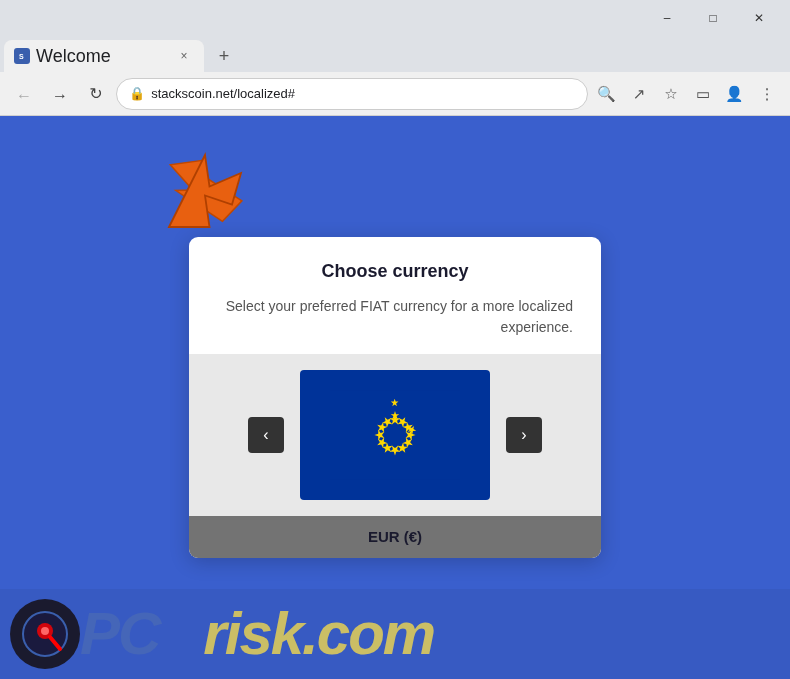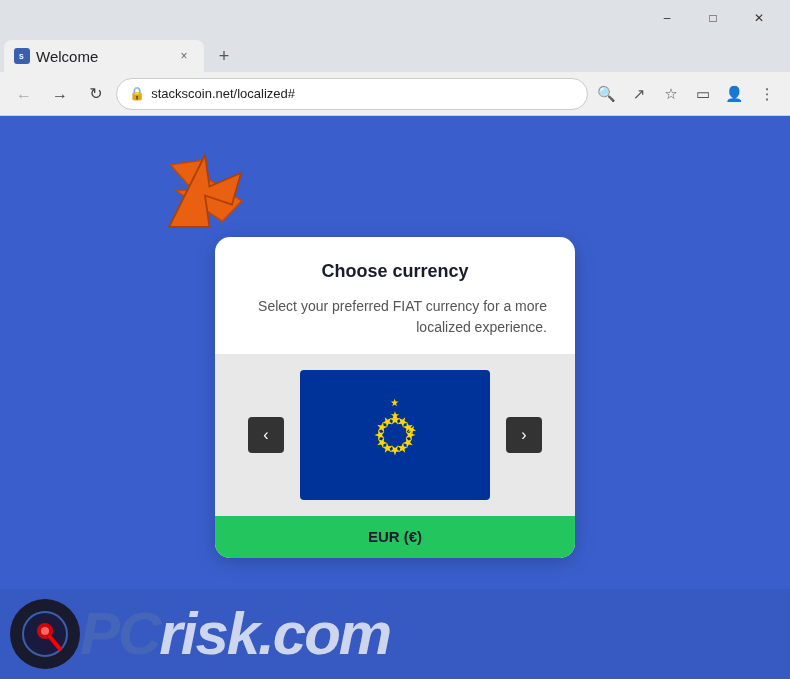--- a/index.html
+++ b/index.html
@@ -12,21 +12,21 @@
     .title-bar { height: 36px; background: #dee1e6; display: flex; align-items: center; padding: 0 8px; user-select: none; }
     .title-bar-left { display: flex; align-items: center; gap: 4px; }
     .window-controls-right { margin-left: auto; display: flex; gap: 0; }
     .win-btn { width: 46px; height: 32px; display: flex; align-items: center; justify-content: center; cursor: pointer; font-size: 12px; color: #333; background: transparent; border: none; }
 
     
     .tab-bar { height: 36px; background: #dee1e6; display: flex; align-items: flex-end; padding: 0 4px; }
     .tab { height: 32px; min-width: 200px; max-width: 240px; background: #f0f0f0; border-radius: 8px 8px 0 0; display: flex; align-items: center; padding: 0 10px; gap: 6px; cursor: pointer; border: none; }
     .tab-favicon { width: 16px; height: 16px; background: #3a5fad; border-radius: 3px; display: flex; align-items: center; justify-content: center; flex-shrink: 0; }
     .tab-favicon svg { width: 12px; height: 12px; }
-    .tab-title { font-size: 15px; color: #202124; flex: 1; white-space: nowrap; overflow: hidden; text-overflow: ellipsis; }
+    .tab-title { font-size: 18px; color: #202124; flex: 1; white-space: nowrap; overflow: hidden; text-overflow: ellipsis; }
     .tab-close { width: 20px; height: 20px; border-radius: 50%; display: flex; align-items: center; justify-content: center; cursor: pointer; font-size: 12px; color: #666; flex-shrink: 0; }
     .tab-new { width: 32px; height: 32px; display: flex; align-items: center; justify-content: center; cursor: pointer; color: #555; font-size: 18px; margin-left: 4px; border-radius: 50%; }
 
     
     .toolbar { height: 44px; background: #f0f0f0; display: flex; align-items: center; padding: 0 8px; gap: 4px; border-bottom: 1px solid #d0d0d0; }
     .nav-btn { width: 32px; height: 32px; border-radius: 50%; border: none; background: transparent; cursor: pointer; display: flex; align-items: center; justify-content: center; color: #444; font-size: 16px; }
     .nav-btn.disabled { color: #aaa; cursor: default; }
     .address-bar { flex: 1; height: 32px; background: #fff; border: 1px solid #ccc; border-radius: 16px; display: flex; align-items: center; padding: 0 12px; gap: 6px; }
     .lock-icon { color: #333; font-size: 13px; }
     .url-text { font-size: 13px; color: #202124; flex: 1; }
@@ -34,28 +34,28 @@
     .toolbar-icon-btn { width: 30px; height: 30px; border-radius: 50%; border: none; background: transparent; cursor: pointer; display: flex; align-items: center; justify-content: center; color: #555; font-size: 15px; }
 
     
     .page-content { flex: 1; background: #3a5fcd; position: relative; overflow: hidden; display: flex; align-items: center; justify-content: center; }
 
     
     .arrow-annotation { position: absolute; top: 30px; left: 160px; width: 90px; height: 90px; }
     .arrow-annotation svg { width: 90px; height: 90px; }
 
     
-    .currency-card { background: #fff; border-radius: 15px; width: 360px; box-shadow: 0 4px 20px rgba(0,0,0,0.2); overflow: hidden; }
+    .currency-card { background: #fff; border-radius: 9px; width: 412px; box-shadow: 0 4px 20px rgba(0,0,0,0.2); overflow: hidden; }
     .card-header { padding: 24px 28px 16px; text-align: center; }
     .card-title { font-size: 18px; font-weight: 700; color: #1a1a2e; margin-bottom: 14px; }
     .card-description { font-size: 14px; color: #555; line-height: 1.5; text-align: right; }
     .card-body { background: #e8e8e8; padding: 16px; display: flex; align-items: center; justify-content: center; gap: 16px; }
     .carousel-btn { width: 36px; height: 36px; background: #333; border-radius: 4px; display: flex; align-items: center; justify-content: center; cursor: pointer; flex-shrink: 0; color: white; font-size: 16px; border: none; }
     .flag-container { width: 190px; height: 130px; background: #003399; border-radius: 4px; display: flex; align-items: center; justify-content: center; overflow: hidden; }
-    .card-footer { padding: 12px; text-align: center; background: #22c55e; }
+    .card-footer { padding: 12px; text-align: center; background: #737373; }
     .currency-label { font-size: 15px; font-weight: 600; color: #1a1a2e; }
 
     
     .watermark { position: absolute; bottom: 0; left: 0; right: 0; height: 90px; display: flex; align-items: center; padding: 0 10px; background: rgba(0,0,0,0.05); }
     .watermark-icon { width: 70px; height: 70px; background: #1a1a2e; border-radius: 50%; display: flex; align-items: center; justify-content: center; flex-shrink: 0; }
 
     
     .eu-stars { width: 130px; height: 90px; }
   </style>
 </head>
@@ -186,18 +186,18 @@
     <div class="watermark">
       <div class="watermark-icon">
         <svg width="50" height="50" viewBox="0 0 50 50">
           <circle cx="25" cy="25" r="22" fill="#1a1a3e" stroke="#3a5fad" stroke-width="2"></circle>
           <circle cx="25" cy="22" r="8" fill="red" opacity="0.8"></circle>
           <circle cx="25" cy="22" r="4" fill="#ff6666"></circle>
           <line x1="30" y1="28" x2="40" y2="40" stroke="red" stroke-width="4" stroke-linecap="round"></line>
         </svg>
       </div>
       <div style="font-size:60px; font-weight:900; font-style:italic; color:#4a6ab5; opacity:0.75; letter-spacing:-2px; line-height:1;">
-        PC<span style="color:#ffffff;">risk.com</span>
+        PC<span style="color:#fde047;margin-left:44px;">risk.com</span>
       </div>
     </div>
 
   </div>
 </div>
 
 </body></html>

